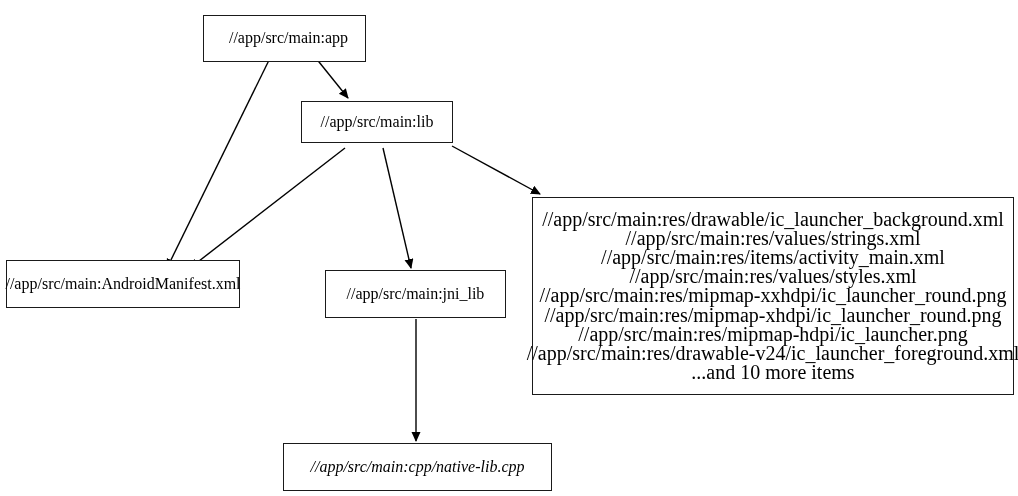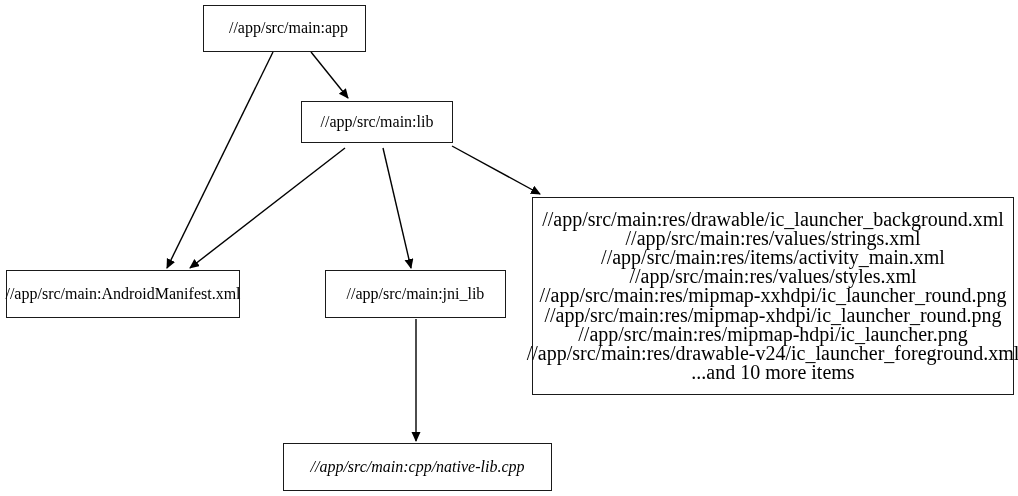--- a/index.html
+++ b/index.html
@@ -29,23 +29,23 @@
     background: #ffffff;
     border: 1.5px solid #1a1a1a;
     display: flex;
     align-items: center;
     justify-content: center;
     text-align: center;
     font-size: 16px;
     line-height: 1.15;
     white-space: nowrap;
   }
-  .node-app        { left: 203px; top:   5px; width: 163px; height: 47px; padding-left: 8px; }
+  .node-app        { left: 203px; top:   15px; width: 163px; height: 47px; padding-left: 8px; }
   .node-lib        { left: 301px; top: 101px; width: 152px; height: 42px; }
-  .node-manifest   { left:   6px; top: 270px; width: 234px; height: 48px; }
+  .node-manifest   { left:   6px; top: 260px; width: 234px; height: 48px; }
   .node-jni-lib    { left: 325px; top: 270px; width: 181px; height: 48px; }
   .node-native-lib { left: 283px; top: 443px; width: 269px; height: 48px; font-style: italic; }
   .node-resources  {
     left: 532px; top: 197px; width: 482px; height: 198px;
     flex-direction: column;
     justify-content: center;
     font-size: 20px;
   }
   .node-resources .res-line {
     display: block;

